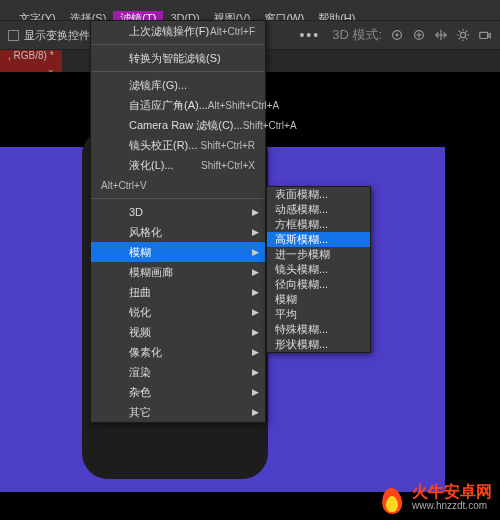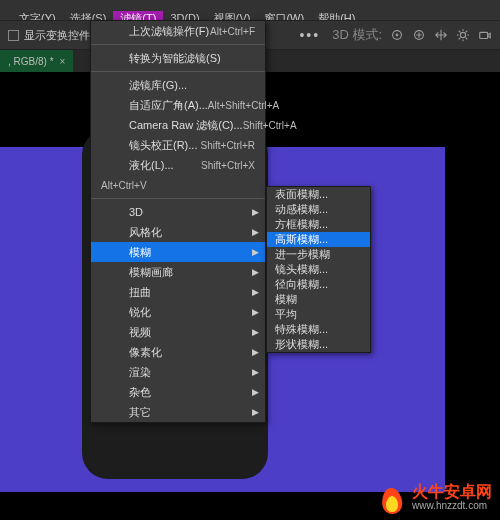--- a/index.html
+++ b/index.html
@@ -9,21 +9,21 @@
   .menubar .mi.active { background: #a21caf; color: #fff; }
   .optbar { height: 30px; background: #323232; border-top: 1px solid #222; border-bottom: 1px solid #222; display: flex; align-items: center; padding: 0 8px; font-size: 11px; color: #ccc; position: relative; }
   .chk { display: flex; align-items: center; gap: 5px; }
   .chk .box { width: 11px; height: 11px; border: 1px solid #888; display: inline-block; }
   .optbar .spacer { flex: 1; }
   .optbar .dots { font-size: 14px; letter-spacing: 2px; color: #bbb; padding: 0 6px; }
   .optbar .mode { font-size: 13px; color: #888; margin-left: 6px; }
   .icns { display: flex; gap: 8px; margin-left: 8px; }
   .icns svg { width: 14px; height: 14px; stroke: #999; fill: none; stroke-width: 1.3; }
   .tabbar { height: 22px; background: #282828; display: flex; align-items: center; font-size: 10px; color: #bbb; }
-  .tab { background: #14532d; height: 22px; display: flex; align-items: center; padding: 0 8px; gap: 6px; }
+  .tab { background: #7f1d1d; height: 22px; display: flex; align-items: flex-end; padding: 0 8px; gap: 6px; flex-direction: column; }
   .tab .close { color: #aaa; }
   .canvas-area { position: absolute; top: 72px; left: 0; right: 0; bottom: 0; background: #000; overflow: hidden; }
   .purple { position: absolute; top: 75px; left: 0; width: 445px; height: 345px; background: #4d3ec7; }
   .device { position: absolute; top: -18px; left: 82px; width: 186px; height: 350px; background: #1d1d1d; border-radius: 26px; }
   .dropdown { position: absolute; top: 20px; left: 90px; width: 176px; background: #3a3a3a; border: 1px solid #1a1a1a; font-size: 11px; color: #ddd; box-shadow: 2px 2px 6px rgba(0,0,0,.5); z-index: 50; }
   .dropdown .row { display: flex; align-items: center; height: 20px; padding: 0 10px; cursor: default; position: relative; }
   .dropdown .row .lbl { flex: 1; white-space: nowrap; margin-left: 28px; }
   .dropdown .row .sc { font-size: 10px; color: #bbb; }
   .dropdown .row .arr { position: absolute; right: 6px; font-size: 9px; color: #ccc; }
   .dropdown .sep { height: 1px; background: #555; margin: 3px 0; }

